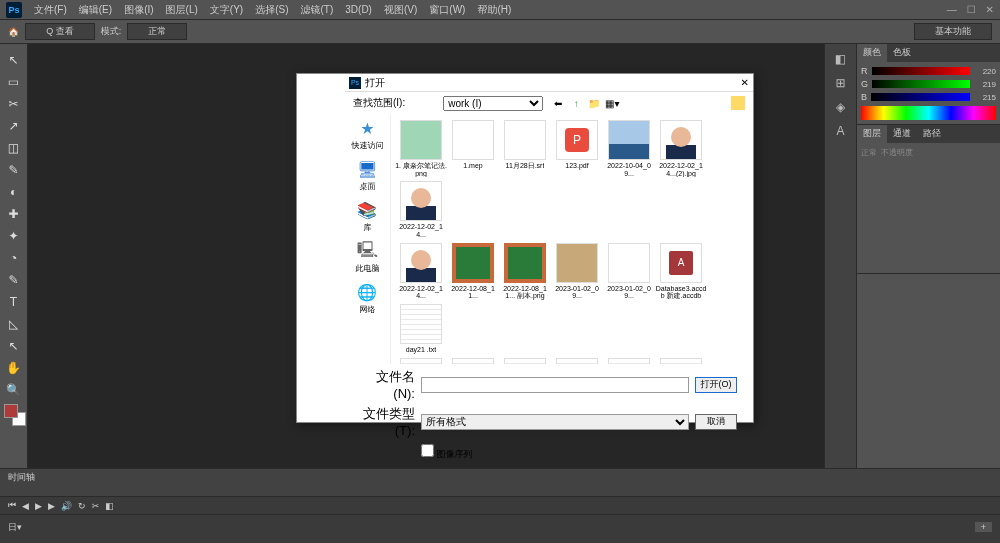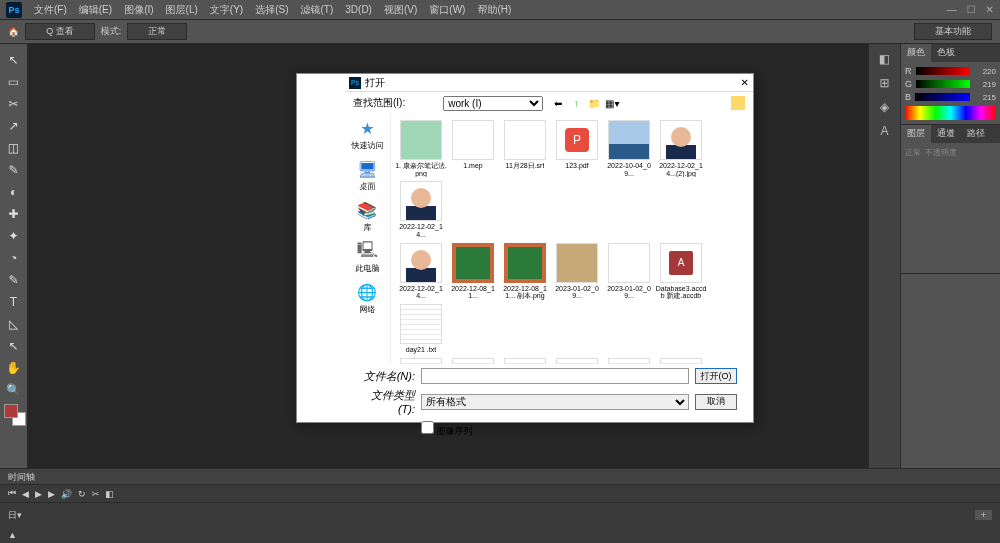--- a/index.html
+++ b/index.html
@@ -20,38 +20,38 @@
 .main { display: flex; height: calc(543px - 44px - 75px); }
 .toolbox { width: 28px; background: #535353; border-right: 1px solid #2a2a2a; display: flex; flex-direction: column; padding-top: 6px; gap: 2px; }
 .tool { width: 24px; height: 20px; margin: 0 auto; color: #ddd; font-size: 12px; display: flex; align-items: center; justify-content: center; cursor: pointer; }
 .tool.fg-bg { height: 28px; position: relative; }
 .tool.fg-bg .fg { position: absolute; width: 14px; height: 14px; background: #af3a3a; border: 1px solid #999; top: 2px; left: 2px; }
 .tool.fg-bg .bg { position: absolute; width: 14px; height: 14px; background: #fff; border: 1px solid #999; top: 10px; left: 10px; }
 
 .canvas { flex: 1; background: #262626; position: relative; }
 
 .rightdock { width: 32px; background: #424242; border-left: 1px solid #2a2a2a; display: flex; flex-direction: column; align-items: center; padding-top: 8px; gap: 10px; color: #bbb; font-size: 12px; }
-.rightpanels { width: 100px; background: #535353; border-left: 1px solid #2a2a2a; }
+.rightpanels { width: 144px; background: #535353; border-left: 1px solid #2a2a2a; }
 .panel { border-bottom: 1px solid #2a2a2a; }
 .panel-tabs { height: 18px; background: #3a3a3a; display: flex; font-size: 9px; color: #ccc; }
 .panel-tabs span { padding: 2px 6px; background: #535353; }
 .panel-body { padding: 4px; font-size: 9px; color: #ccc; }
 
 .color-sliders { display: flex; flex-direction: column; gap: 3px; }
 .slider-row { display: flex; align-items: center; gap: 4px; }
 .slider-row .track { flex: 1; height: 8px; background: linear-gradient(to right, #000, #f00); }
 .slider-row .val { width: 22px; font-size: 8px; text-align: right; }
 .color-strip { height: 14px; background: linear-gradient(to right, red, yellow, lime, cyan, blue, magenta, red); margin-top: 4px; }
 
 .adjust-icons { display: flex; flex-wrap: wrap; gap: 4px; }
 .adjust-icons span { width: 16px; height: 16px; background: #666; border-radius: 2px; }
 
 
 .timeline { height: 75px; background: #3a3a3a; border-top: 1px solid #2a2a2a; color: #ccc; font-size: 9px; }
-.timeline .tl-head { height: 16px; padding: 2px 8px; background: #424242; border-bottom: 1px solid #2a2a2a; }
+.timeline .tl-head { height: 28px; padding: 2px 8px; background: #424242; border-bottom: 1px solid #2a2a2a; }
 .timeline .tl-ctrl { height: 18px; display: flex; align-items: center; gap: 6px; padding: 0 8px; border-bottom: 1px solid #2a2a2a; }
 .timeline .tl-tracks { height: 24px; padding: 4px 8px; display: flex; align-items: center; }
 .timeline .tl-bottom { height: 16px; display: flex; align-items: center; padding: 0 8px; }
 
 
 .dialog { position: absolute; left: 296px; top: 73px; width: 458px; height: 350px; background: #fff; color: #000; border: 1px solid #888; box-shadow: 2px 2px 10px rgba(0,0,0,0.4); font-size: 10px; padding-left: 48px; }
 .dlg-title { height: 18px; display: flex; align-items: center; padding: 0 4px; border-bottom: 1px solid #ddd; }
 .dlg-title .ps-sm { width: 12px; height: 12px; background: #001e36; color: #31a8ff; font-size: 7px; display: flex; align-items: center; justify-content: center; margin-right: 4px; }
 .dlg-title .close { margin-left: auto; cursor: pointer; }
 .dlg-toolbar { height: 22px; display: flex; align-items: center; padding: 0 8px; gap: 4px; }
@@ -79,21 +79,21 @@
 .thumb-photo1 { background: linear-gradient(#a8c8e8 60%, #2a5a8a 60%); }
 .thumb-person { background: linear-gradient(#fff, #fff); }
 .thumb-person::after { content: ""; position: absolute; width: 20px; height: 20px; border-radius: 50%; background: #e8b898; top: 6px; }
 .thumb-person::before { content: ""; position: absolute; width: 30px; height: 14px; background: #1a2a4a; bottom: 0; }
 .thumb-frame { background: #2a7a3a; border: 4px solid #c7693a; }
 .thumb-env { background: #c7a878; }
 .thumb-accdb::after { content: "A"; position: absolute; width: 24px; height: 24px; background: #a4373a; color: #fff; display: flex; align-items: center; justify-content: center; border-radius: 2px; }
 
 .dlg-bottom { padding: 4px 16px; }
 .dlg-row { display: flex; align-items: center; gap: 6px; margin-bottom: 4px; }
-.dlg-row label { width: 54px; text-align: right; font-size: 11px; font-style: italic; }
+.dlg-row label { width: 54px; text-align: right; font-size: 13px; }
 .dlg-row input, .dlg-row select { flex: 1; font-size: 10px; height: 16px; border: 1px solid #999; }
 .dlg-row button { width: 42px; height: 16px; font-size: 9px; border: 1px solid #666; background: #eee; cursor: pointer; }
 .dlg-row button.primary { border: 1px solid #1a6bcc; }
 .dlg-check { margin-left: 60px; margin-top: 6px; font-size: 9px; }
 </style>
 </head>
 <body>
 
 <div class="menubar">
   <div class="ps-logo">Ps</div>

